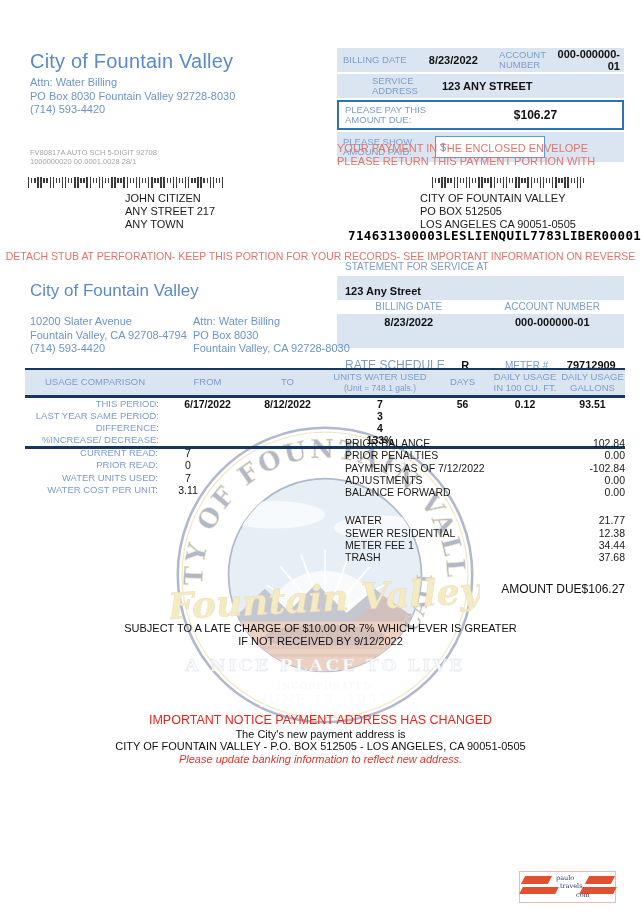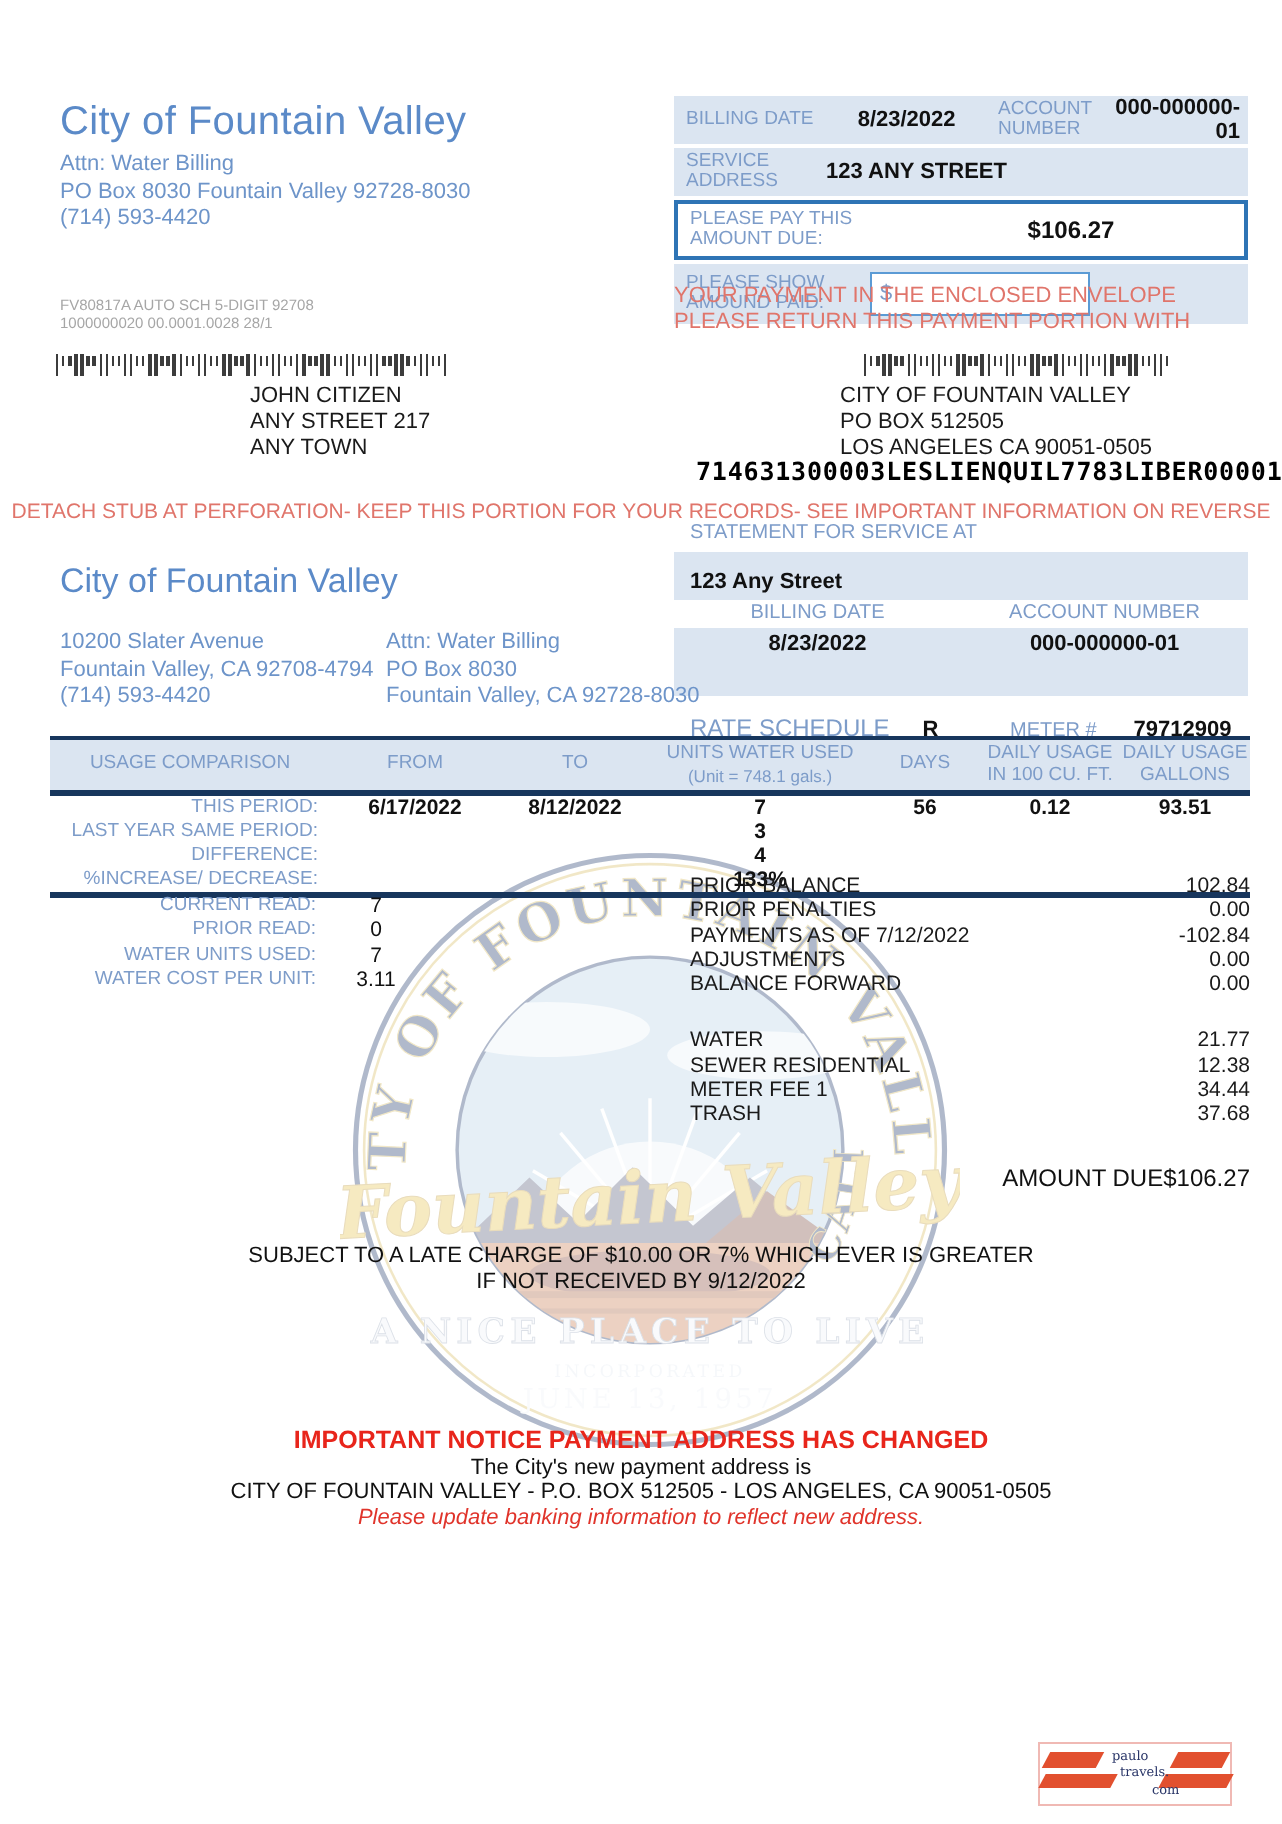--- a/index.html
+++ b/index.html
@@ -45,21 +45,21 @@
   .navy-bottom{border-bottom:3px solid #17365d;}
   
   .chg-row{display:flex;justify-content:space-between;font-size:10.5px;line-height:12.3px;color:#1a1a1a;}
   .reads-row{display:flex;font-size:10.5px;line-height:12.3px;}
   .reads-row .rl{width:130px;text-align:right;color:#7d9cc9;font-size:9.5px;}
   .reads-row .rv{width:60px;text-align:center;color:#111;}
   .amt-row{display:flex;justify-content:flex-end;font-size:12px;color:#111;}
   
   .center-block{left:0;width:641px;text-align:center;}
   .late{font-size:11px;line-height:13px;color:#111;}
-  .imp1{color:#e8251b;font-weight:bold;font-size:12.5px;line-height:13.5px;}
+  .imp1{color:#e8251b;font-weight:normal;font-size:12.5px;line-height:13.5px;}
   .imp2{font-size:11px;line-height:12.5px;color:#111;}
   .imp4{color:#e0342b;font-style:italic;font-size:11px;line-height:12.5px;}
   
   .ocr{font-family:"DejaVu Sans Mono",monospace;font-weight:bold;font-size:12.5px;
        letter-spacing:.4px;color:#000;}
   
   .seal{left:170px;top:420px;width:310px;height:310px;opacity:.34;pointer-events:none;}
   
   .logo{left:519px;top:871px;width:95px;height:30px;background:#fff;border:1px solid #f0b9b4;}
   .logo .stripe{position:absolute;background:#e2502f;transform:skewX(-28deg);}
@@ -123,21 +123,21 @@
   </div>
 
   <div class="abs paytbl">
     <div class="prow" style="height:24px;">
       <div class="lbl pcell-lbl" style="width:88px;">BILLING DATE</div>
       <div class="val" style="width:72px;">8/23/2022</div>
       <div class="lbl" style="width:56px;">ACCOUNT NUMBER</div>
       <div class="val" style="width:68px;text-align:right;padding-right:4px;">000-000000-01</div>
     </div>
     <div class="prow" style="height:24px;">
-      <div class="lbl pcell-lbl" style="width:70px;">SERVICE ADDRESS</div>
+      <div class="lbl pcell-lbl" style="width:70px;margin-left:29px;">SERVICE ADDRESS</div>
       <div class="val">123 ANY STREET</div>
     </div>
     <div class="prow white" style="height:26px;">
       <div class="lbl pcell-lbl" style="width:104px;">
         <div>PLEASE PAY THIS</div>
         <div>AMOUNT DUE:</div>
       </div>
       <div class="val" style="flex:1;text-align:center;font-size:12px;">$106.27</div>
     </div>
     <div class="prow" style="height:30px;">

